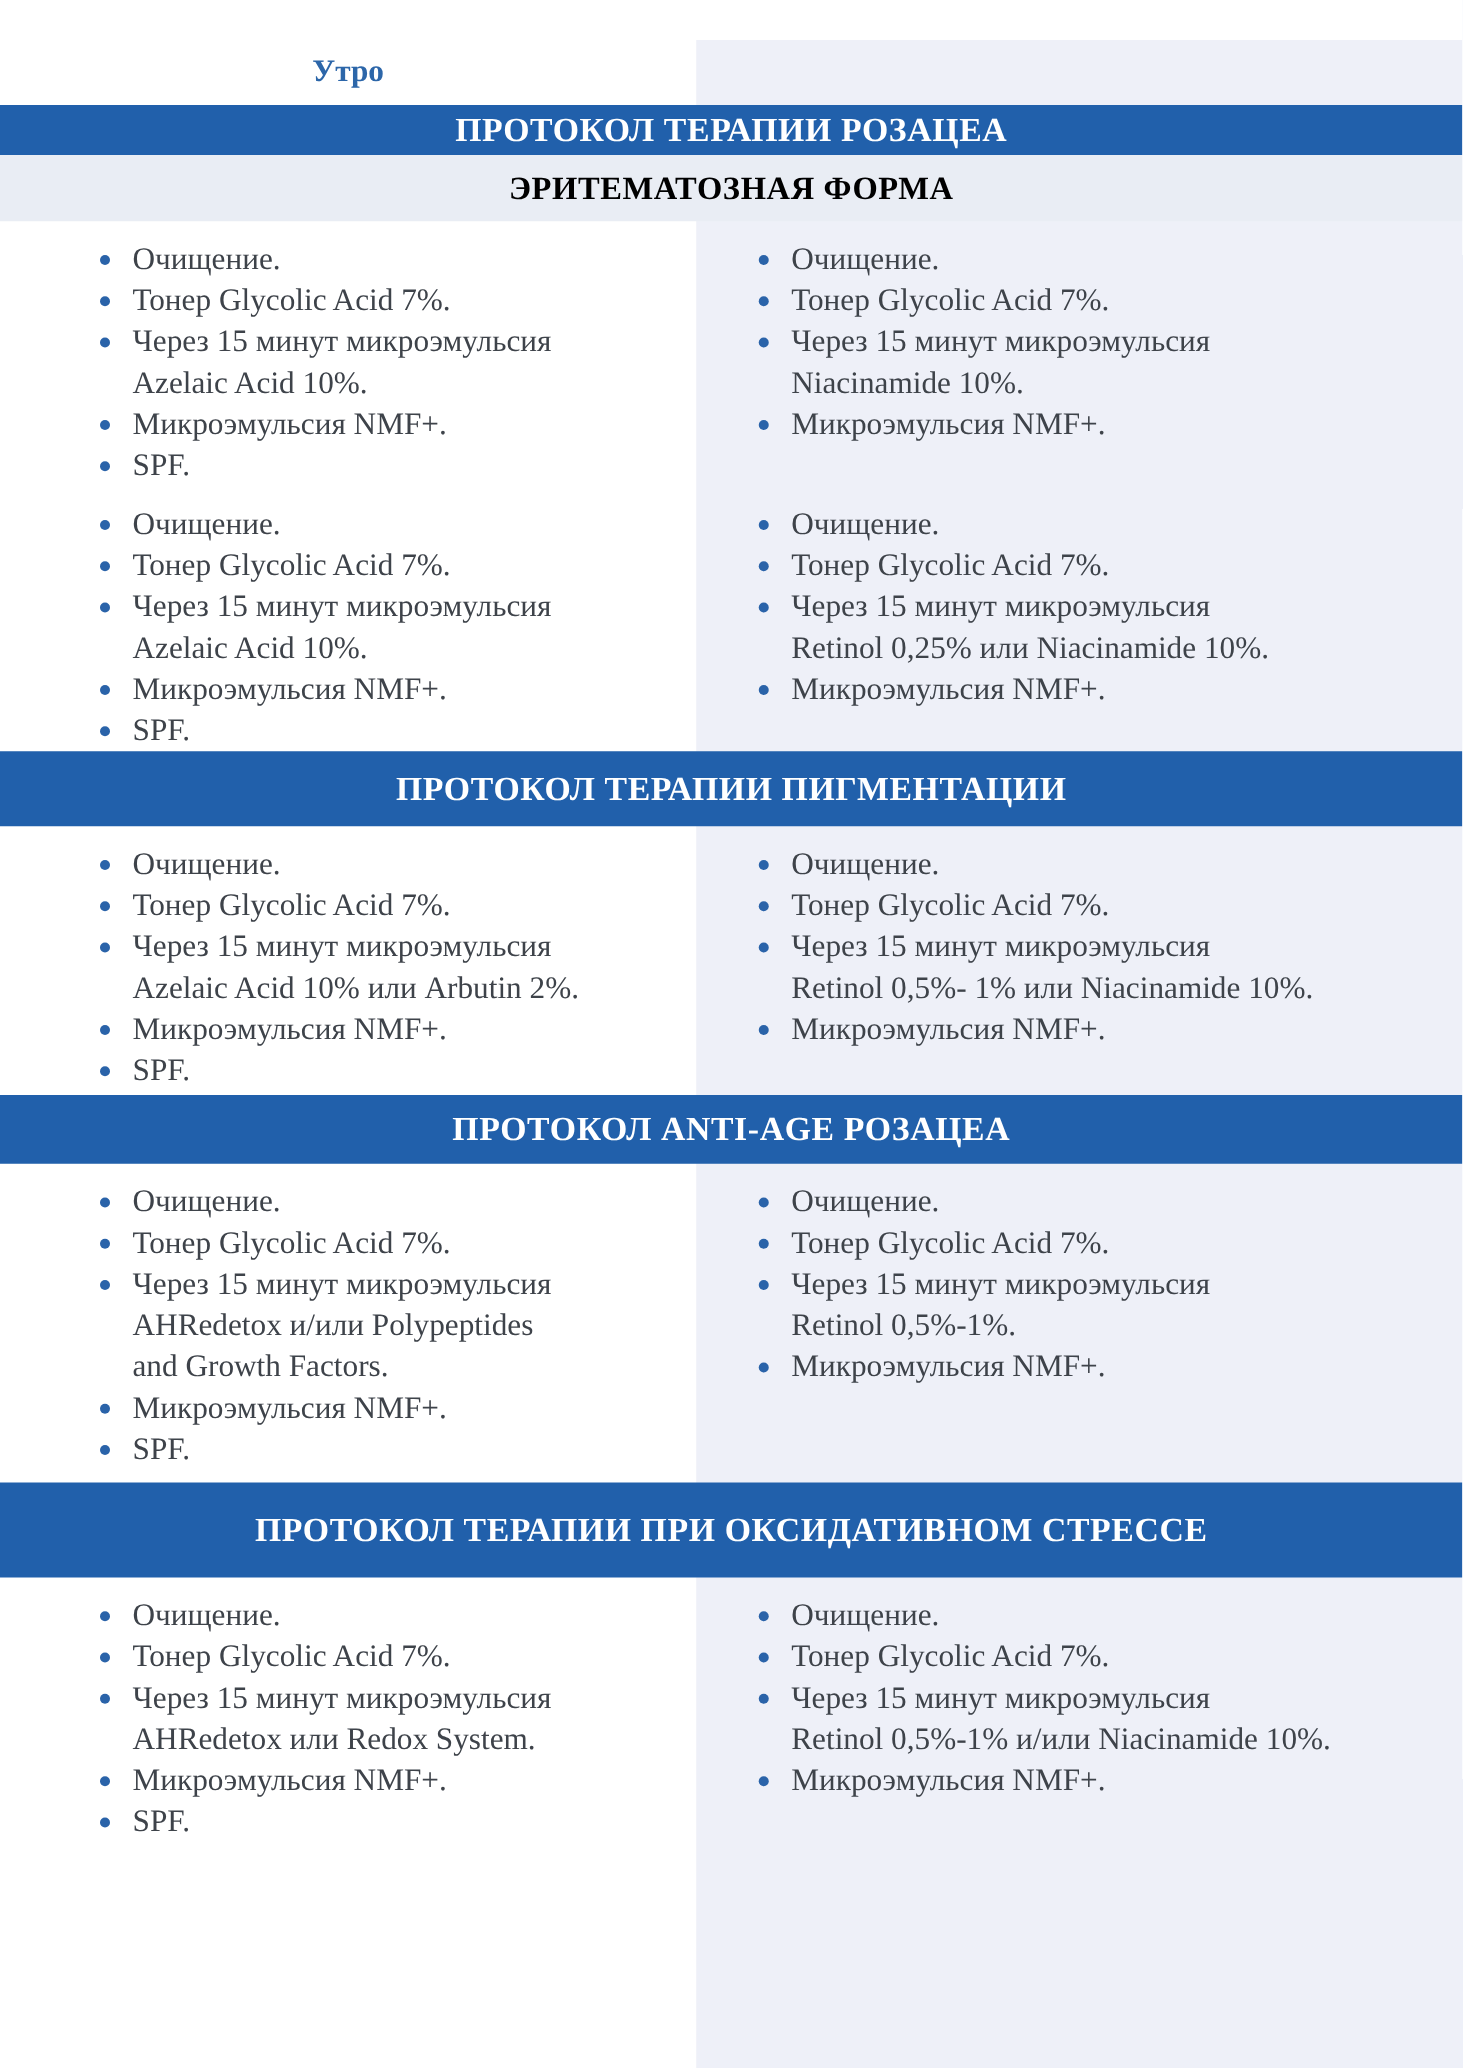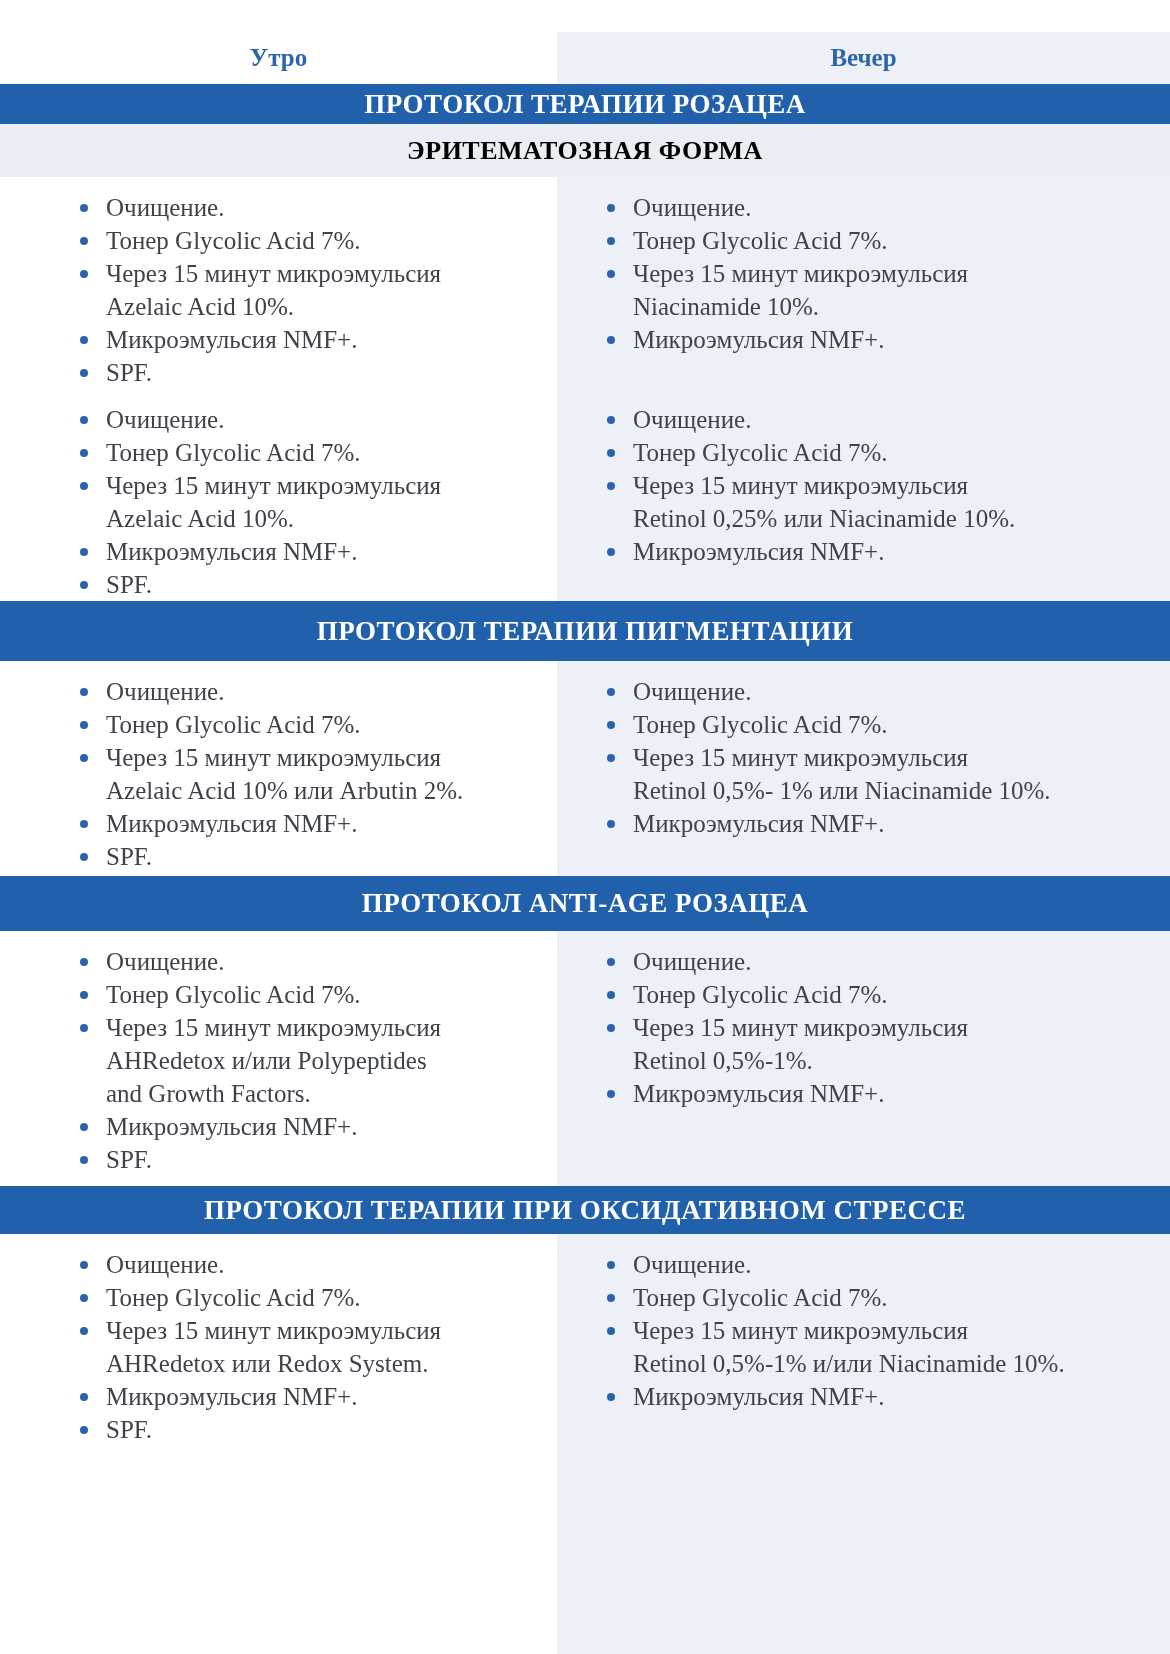--- a/index.html
+++ b/index.html
@@ -97,21 +97,20 @@
 </style>
 </head>
 <body>
 
 <div class="page">
   <div class="evening-bg"></div>
   <div class="stack">
 
     <div class="col-headers">
       <div class="col col-morning-h">Утро</div>
-      <div class="col col-evening-h">Вечер</div>
     </div>
 
     <div class="band-dark" style="height:40px">ПРОТОКОЛ ТЕРАПИИ РОЗАЦЕА</div>
 
     <div class="band-light" style="height:53px">ЭРИТЕМАТОЗНАЯ ФОРМА</div>
 
     <div class="row" style="min-height:212px">
       <div class="cell cell-morning">
         <ul class="steps">
             <li><span class="dot"></span><span class="step-text">Очищение.</span></li>
@@ -198,21 +197,21 @@
         <ul class="steps">
             <li><span class="dot"></span><span class="step-text">Очищение.</span></li>
             <li><span class="dot"></span><span class="step-text">Тонер Glycolic Acid 7%.</span></li>
             <li><span class="dot"></span><span class="step-text">Через 15 минут микроэмульсия
 Retinol 0,5%-1%.</span></li>
             <li><span class="dot"></span><span class="step-text">Микроэмульсия NMF+.</span></li>
           </ul>
       </div>
     </div>
 
-    <div class="band-dark" style="height:48px">ПРОТОКОЛ ТЕРАПИИ ПРИ ОКСИДАТИВНОМ СТРЕССЕ</div>
+    <div class="band-dark" style="height:76px">ПРОТОКОЛ ТЕРАПИИ ПРИ ОКСИДАТИВНОМ СТРЕССЕ</div>
 
     <div class="row grow">
       <div class="cell cell-morning">
         <ul class="steps">
             <li><span class="dot"></span><span class="step-text">Очищение.</span></li>
             <li><span class="dot"></span><span class="step-text">Тонер Glycolic Acid 7%.</span></li>
             <li><span class="dot"></span><span class="step-text">Через 15 минут микроэмульсия
 AHRedetox или Redox System.</span></li>
             <li><span class="dot"></span><span class="step-text">Микроэмульсия NMF+.</span></li>
             <li><span class="dot"></span><span class="step-text">SPF.</span></li>

